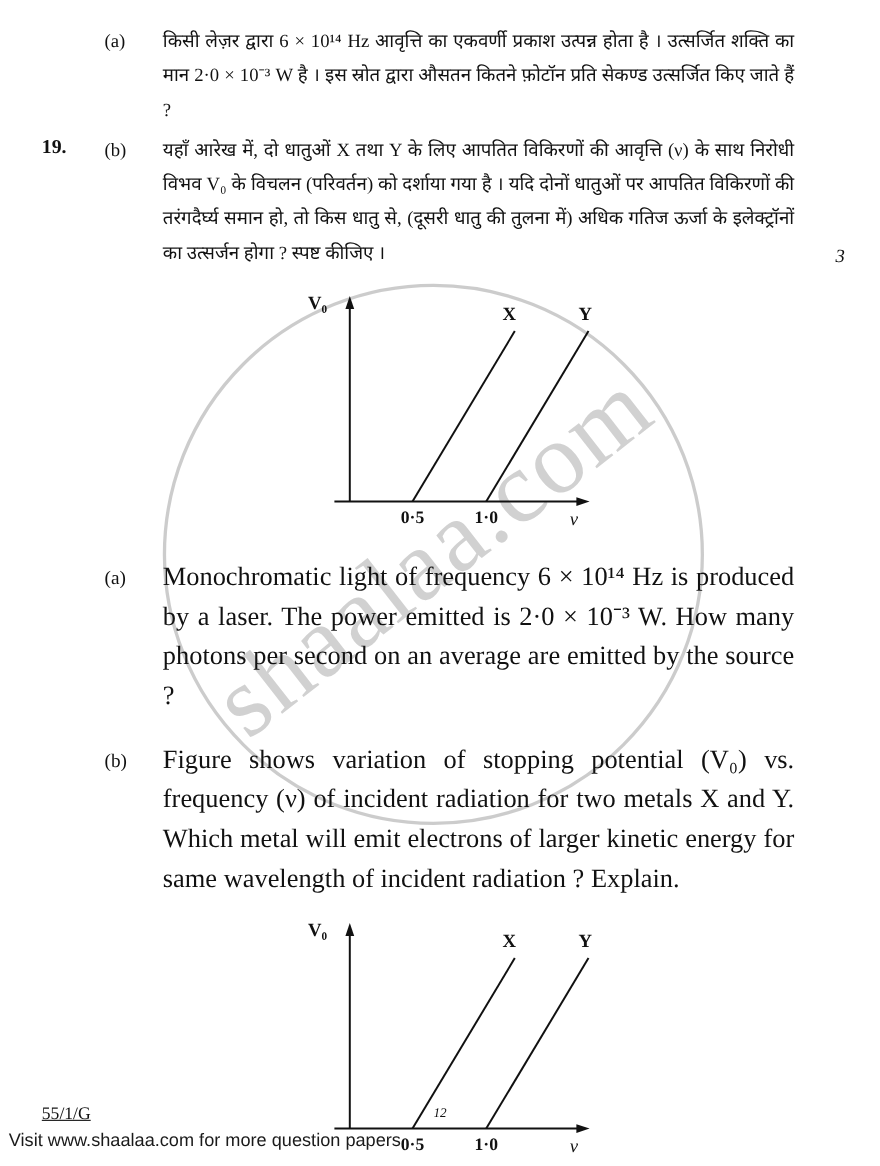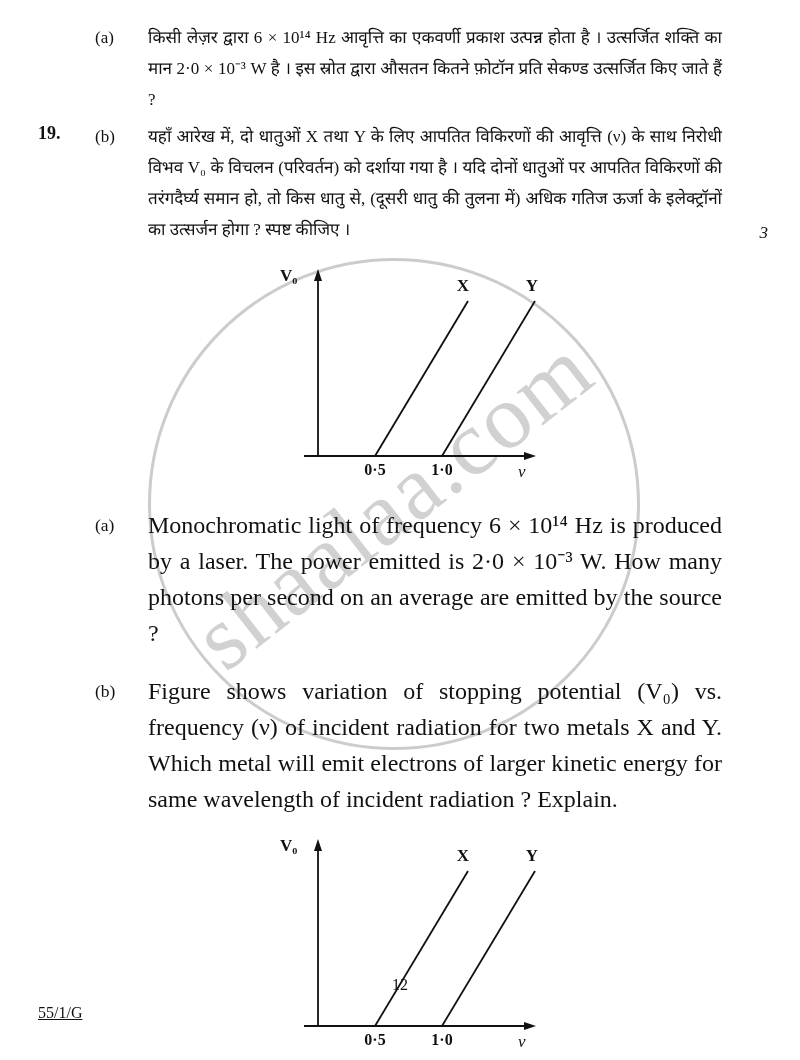--- a/index.html
+++ b/index.html
@@ -42,21 +42,21 @@
   .graph-wrap{margin:16px 0 24px 232px;}
   .graph-wrap2{margin:14px 0 0 232px;}
   svg.graph{display:block;}
   svg.graph line{stroke:#111;stroke-width:1.8;}
   svg.graph .glabel{font-family:"Liberation Serif",serif;font-size:17px;font-weight:bold;fill:#111;}
   svg.graph .gtick{font-family:"Liberation Serif",serif;font-size:16px;font-weight:bold;fill:#111;}
   svg.graph .gita{font-family:"Liberation Serif",serif;font-size:17px;font-style:italic;fill:#111;}
   svg.graph polygon{fill:#111;}
   
   .footer-code{position:absolute;left:38px;top:1004px;font-size:16px;z-index:1;text-decoration:underline;}
-  .footer-page{position:absolute;left:50%;transform:translateX(-50%);top:976px;font-size:16px;z-index:1;}
+  .footer-page{position:absolute;left:50%;transform:translateX(-50%);top:1004px;font-size:12px;z-index:1;font-style:italic;}
   .footer-promo{
     position:absolute;left:8px;top:1028px;z-index:1;
     font-family:"Liberation Sans",sans-serif;font-size:16.5px;color:#1a1a1a;
   }
 </style>
 </head>
 <body>
 
 <div class="page">
 
@@ -131,14 +131,15 @@
         <text class="gtick" x="105" y="214" text-anchor="middle">0·5</text>
         <text class="gtick" x="172" y="214" text-anchor="middle">1·0</text>
         <text class="gita" x="248" y="216">ν</text>
       </svg>
     </div>
 
   </div>
 
   <div class="footer-code">55/1/G</div>
   <div class="footer-page">12</div>
+  <div class="footer-promo">Visit www.shaalaa.com for more question papers</div>
 
 </div>
 
 </body></html>

